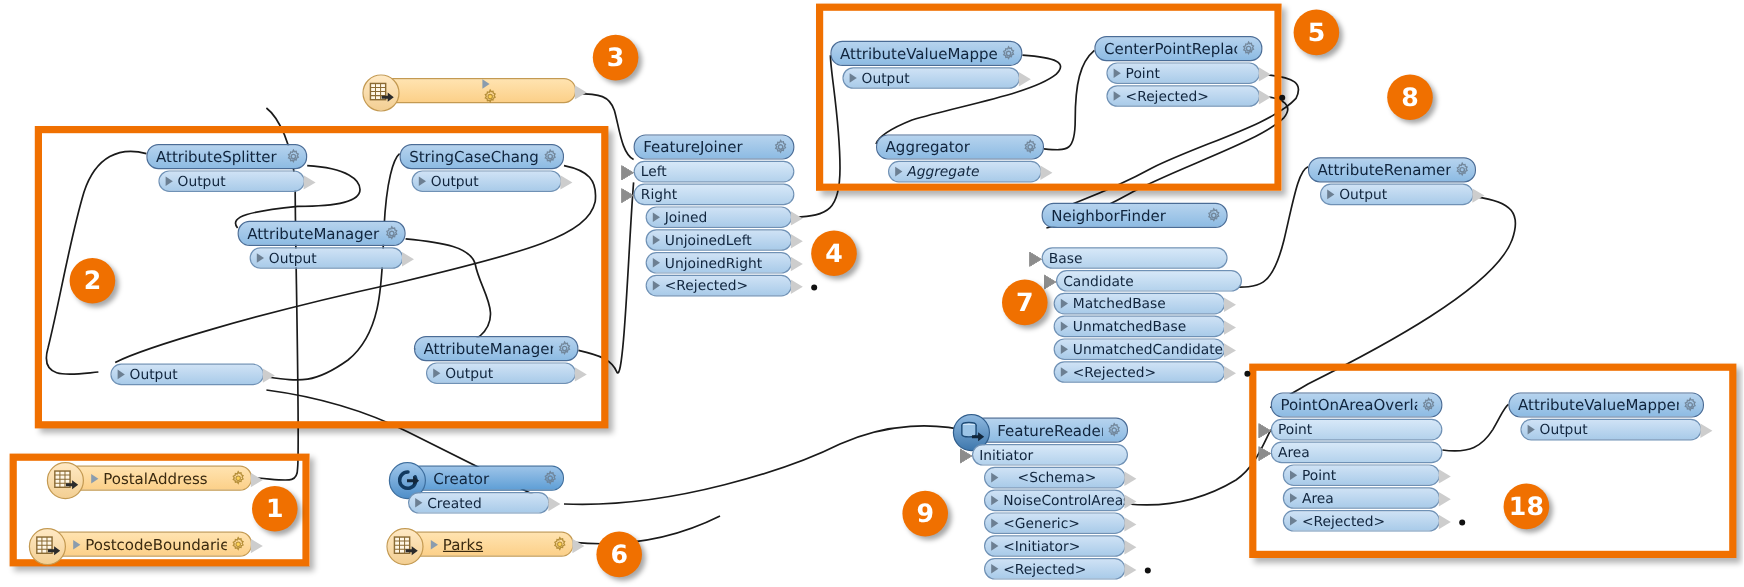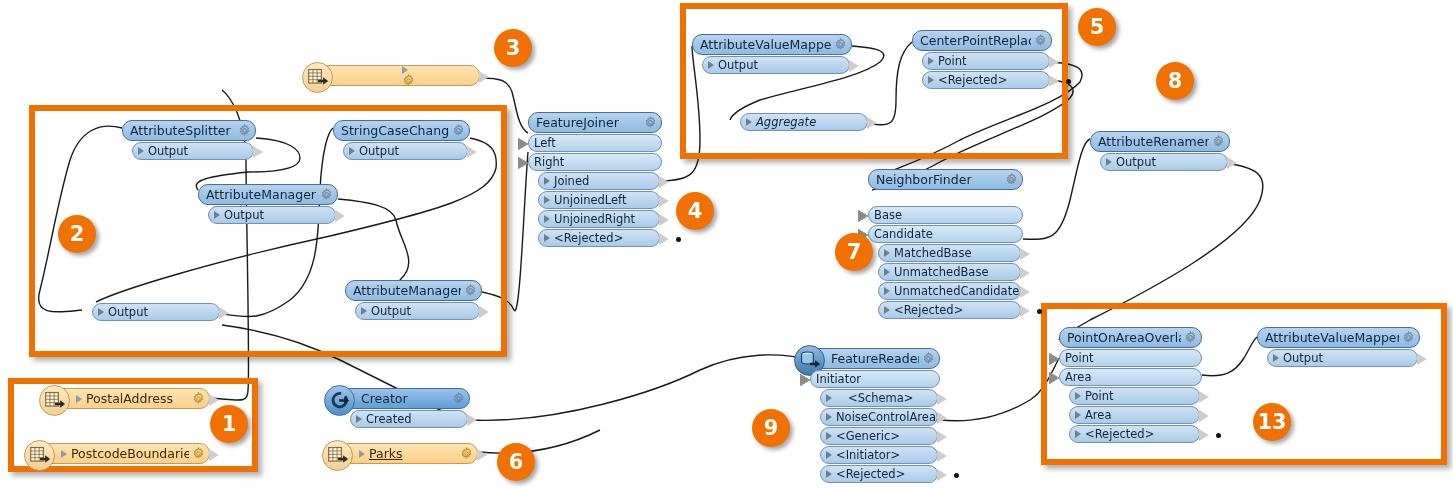--- a/index.html
+++ b/index.html
@@ -223,20 +223,27 @@
             <path fill="none" stroke="#6b7d8f" stroke-width="2" d="M12 1.8l1.4 2.6 2.9-.6.5 2.9 2.7 1.2-1.5 2.6 1.5 2.6-2.7 1.2-.5 2.9-2.9-.6L12 19.8l-1.4-2.2-2.9.6-.5-2.9-2.7-1.2 1.5-2.6-1.5-2.6 2.7-1.2.5-2.9 2.9.6z"></path>
           </svg>
         </div>
         <div class="port" style="width: 148px; margin-left: 10px;">
           <span class="tri"></span>
           <span>Output</span>
           <span class="outarrow"></span>
         </div>
       </div>
       <div class="node " style="left: 730px; top: 112px; width: 140px;">
+        <div class="nhead">
+          <span class="ttl">Aggregator</span>
+          <svg class="gear" viewBox="0 0 24 24">
+            <path fill="none" stroke="#6b7d8f" stroke-width="2.2" d="M12 8.6a3.4 3.4 0 100 6.8 3.4 3.4 0 000-6.8z"></path>
+            <path fill="none" stroke="#6b7d8f" stroke-width="2" d="M12 1.8l1.4 2.6 2.9-.6.5 2.9 2.7 1.2-1.5 2.6 1.5 2.6-2.7 1.2-.5 2.9-2.9-.6L12 19.8l-1.4-2.2-2.9.6-.5-2.9-2.7-1.2 1.5-2.6-1.5-2.6 2.7-1.2.5-2.9 2.9.6z"></path>
+          </svg>
+        </div>
         <div class="port" style="width: 128px; margin-left: 10px; font-style: italic;">
           <span class="tri"></span>
           <span>Aggregate</span>
           <span class="outarrow"></span>
         </div>
       </div>
       <div class="node " style="left: 912px; top: 30px; width: 140px;">
         <div class="nhead">
           <span class="ttl">CenterPointReplacer</span>
           <svg class="gear" viewBox="0 0 24 24">
@@ -261,21 +268,21 @@
           <span class="ttl">NeighborFinder</span>
           <svg class="gear" viewBox="0 0 24 24">
             <path fill="none" stroke="#6b7d8f" stroke-width="2.2" d="M12 8.6a3.4 3.4 0 100 6.8 3.4 3.4 0 000-6.8z"></path>
             <path fill="none" stroke="#6b7d8f" stroke-width="2" d="M12 1.8l1.4 2.6 2.9-.6.5 2.9 2.7 1.2-1.5 2.6 1.5 2.6-2.7 1.2-.5 2.9-2.9-.6L12 19.8l-1.4-2.2-2.9.6-.5-2.9-2.7-1.2 1.5-2.6-1.5-2.6 2.7-1.2.5-2.9 2.9.6z"></path>
           </svg>
         </div>
         <div class="port inp" style="width: 155px; margin-left: 0px; margin-top: 16px;">
           <span class="inarrow"></span>
           <span>Base</span>
         </div>
-        <div class="port inp" style="width: 155px; margin-left: 0px;">
+        <div class="port inp" style="width: 155px; margin-left: 12px;">
           <span class="inarrow"></span>
           <span>Candidate</span>
         </div>
         <div class="port" style="width: 143px; margin-left: 10px;">
           <span class="tri"></span>
           <span>MatchedBase</span>
           <span class="outarrow"></span>
         </div>
         <div class="port" style="width: 143px; margin-left: 10px;">
           <span class="tri"></span>
@@ -444,21 +451,21 @@
               <path d="M13 4a8 8 0 10 7 4.6" fill="none" stroke="#123a60" stroke-width="3.4" stroke-linecap="round"></path>
               <path d="M12 11h6V8l6 4.5-6 4.5v-3h-6z" fill="#12263a"></path>
             </svg>
           </div>
           <span class="ttl">Creator</span>
           <svg class="gear" viewBox="0 0 24 24">
             <path fill="none" stroke="#6b7d8f" stroke-width="2.2" d="M12 8.6a3.4 3.4 0 100 6.8 3.4 3.4 0 000-6.8z"></path>
             <path fill="none" stroke="#6b7d8f" stroke-width="2" d="M12 1.8l1.4 2.6 2.9-.6.5 2.9 2.7 1.2-1.5 2.6 1.5 2.6-2.7 1.2-.5 2.9-2.9-.6L12 19.8l-1.4-2.2-2.9.6-.5-2.9-2.7-1.2 1.5-2.6-1.5-2.6 2.7-1.2.5-2.9 2.9.6z"></path>
           </svg>
         </div>
-        <div class="port" style="width: 118px; margin-left: 10px; align-items: center;">
+        <div class="port" style="width: 118px;  align-items: center;">
           <span class="tri"></span>
           <span>Created</span>
           <span class="outarrow"></span>
         </div>
       </div>
       <div class="node reader" style="left: 338px; top: 443px; width: 140px;">
         <div class="nhead" style="padding-left: 20px; text-decoration: underline;">
           <div class="discicon">
             <svg viewBox="0 0 26 26" width="22" height="22">
               <rect x="2" y="3" width="15" height="16" fill="#fff7e6" stroke="#8a6a33" stroke-width="1.4"></rect>
@@ -479,15 +486,15 @@
   <div id="badges">
       <div class="badge" style="left: 210px; top: 405px;">1</div>
       <div class="badge" style="left: 58px; top: 215px;">2</div>
       <div class="badge" style="left: 494px; top: 29px;">3</div>
       <div class="badge" style="left: 676px; top: 192px;">4</div>
       <div class="badge" style="left: 1078px; top: 8px;">5</div>
       <div class="badge" style="left: 497px; top: 443px;">6</div>
       <div class="badge" style="left: 835px; top: 233px;">7</div>
       <div class="badge" style="left: 1156px; top: 62px;">8</div>
       <div class="badge" style="left: 752px; top: 409px;">9</div>
-      <div class="badge" style="left: 1253px; top: 403px;">13</div>
+      <div class="badge" style="left: 1253px; top: 403px;">18</div>
     </div>
 </div>
 
 </body></html>

